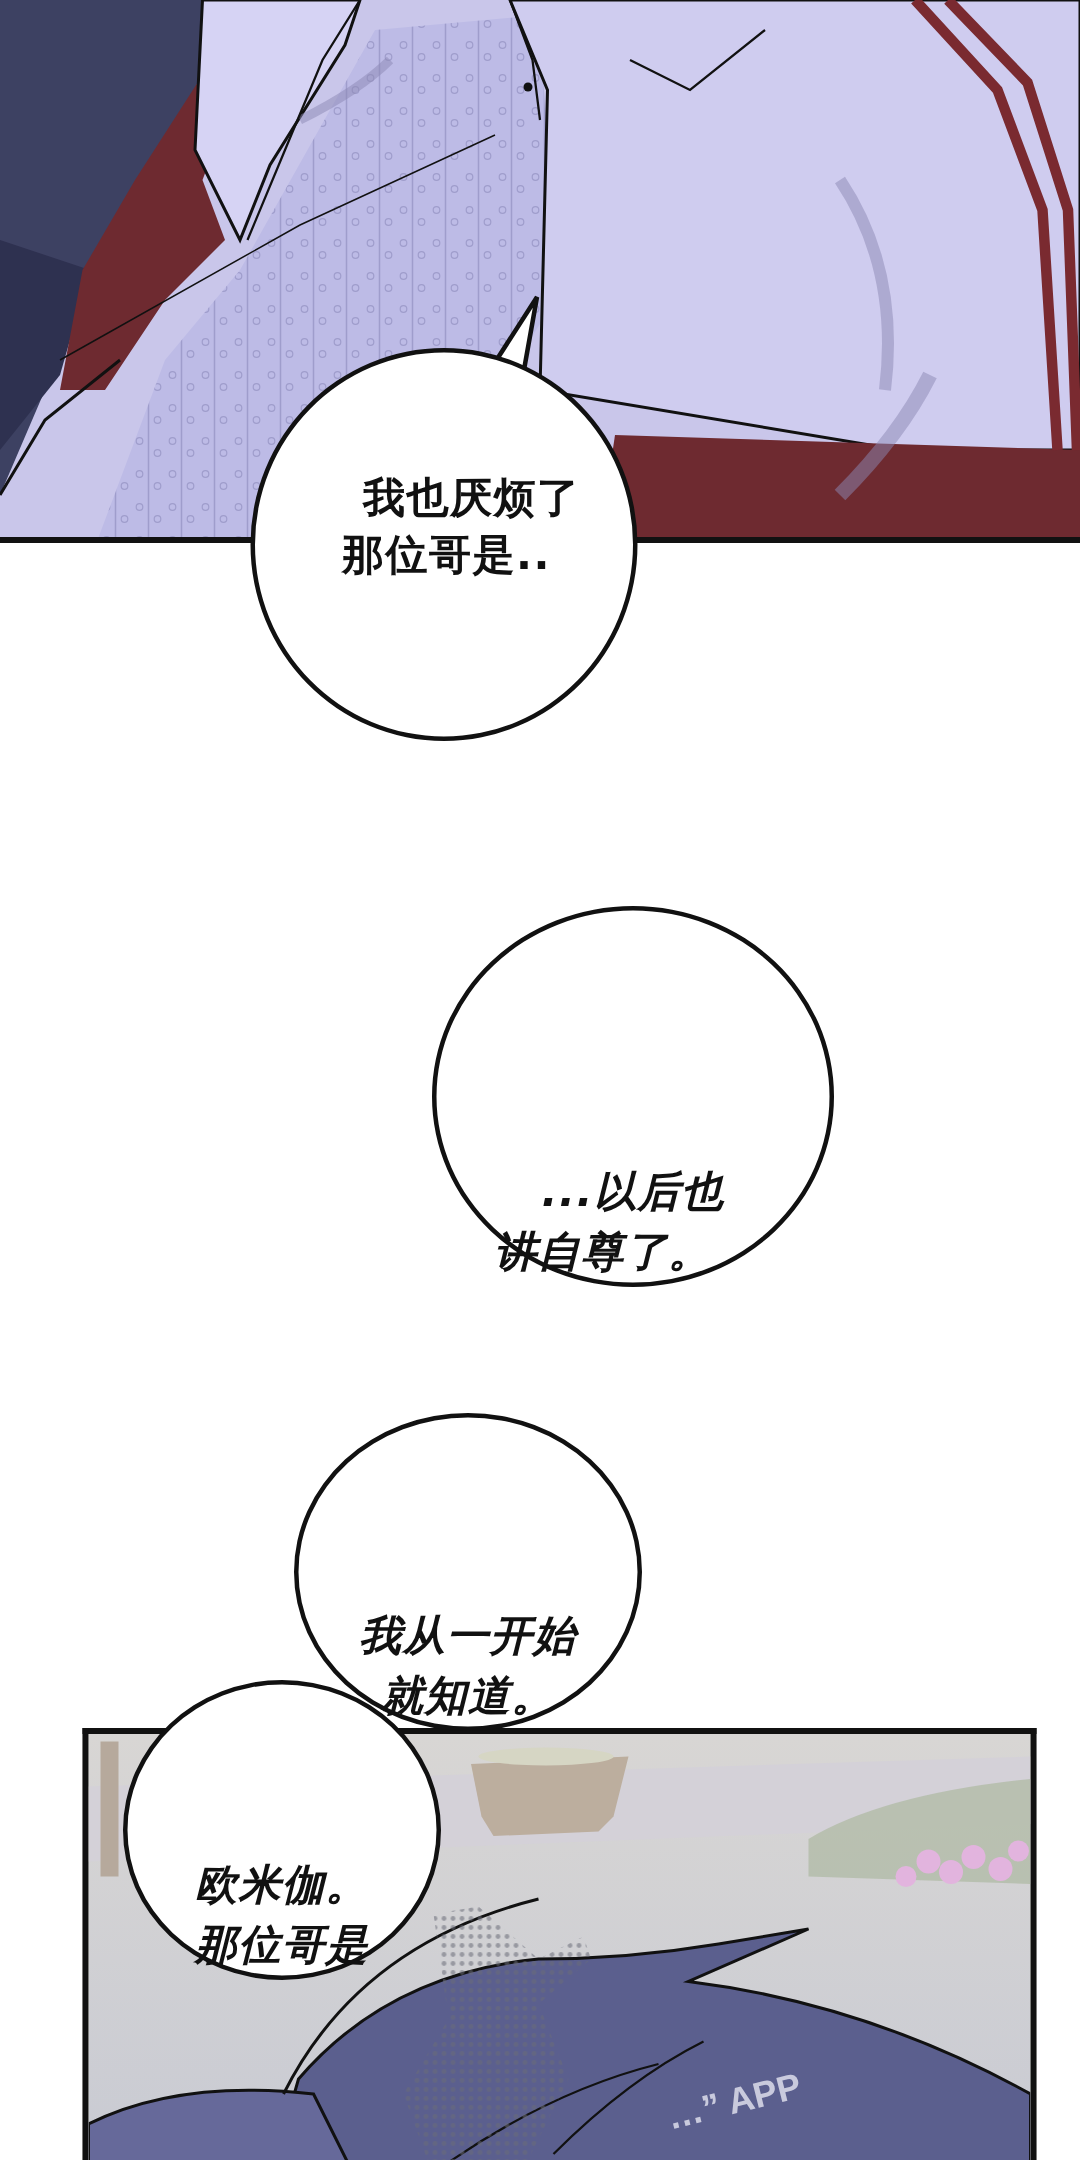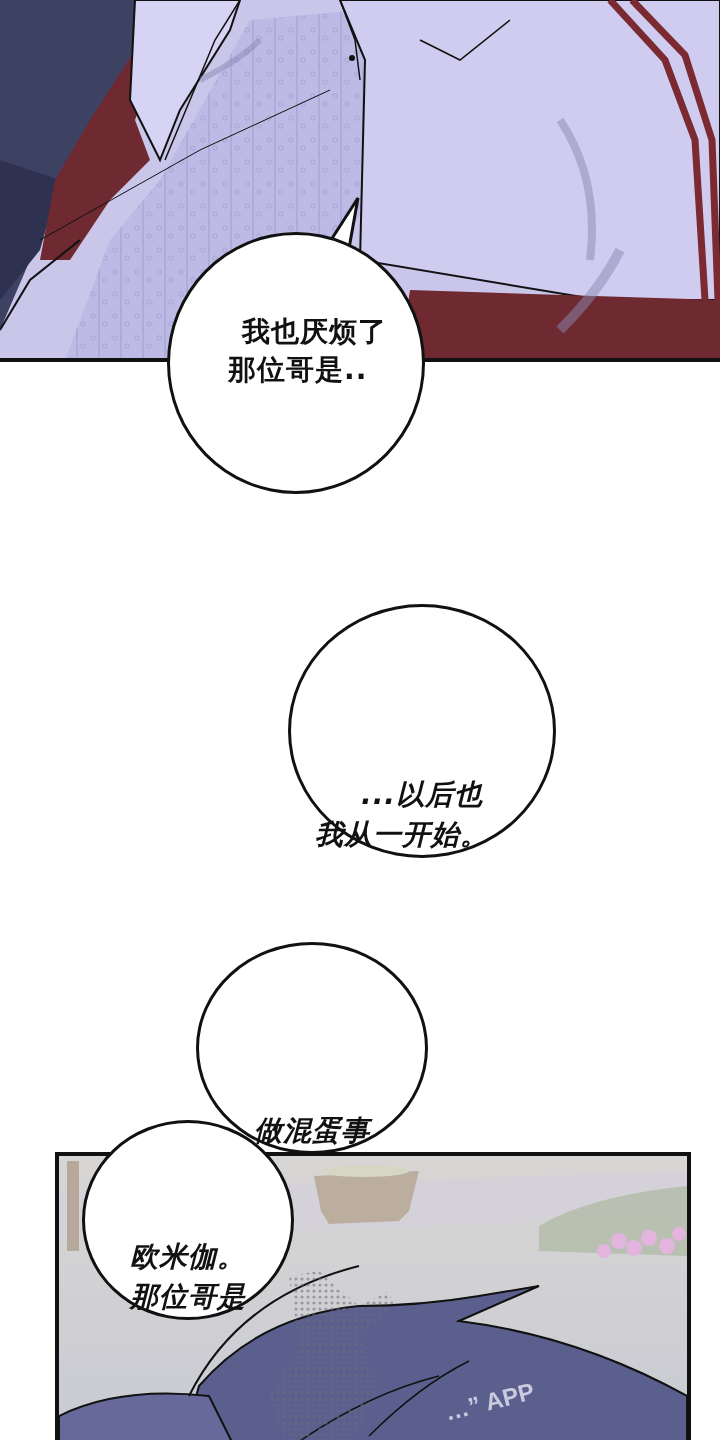--- a/index.html
+++ b/index.html
@@ -113,23 +113,24 @@
 <div class="bubble" style="left:167px; top:232px; width:258px; height:262px;">
   <div class="line" style="visibility: hidden;">我也厌烦了</div>
   <div class="line" style="visibility: hidden;">做混蛋事..</div>
 </div>
 <div style="position:absolute; left:190px; top:300px; width:200px; height:70px; background:#fff;"></div>
 <div class="line" style="position:absolute; left:218px; top:312px;margin-left:24px;">我也厌烦了</div>
 <div class="line" style="position:absolute; left:228px; top:350px;">那位哥是..</div>
 
 <div class="bubble" style="left:288px; top:604px; width:268px; height:254px;">
   <div class="line">...以后也</div>
-  <div class="line" style="margin-left:-40px;">我从一开始。</div>
+  <div class="line" style="margin-left:-40px;">讲自尊了。</div>
 </div>
 
 <div class="bubble" style="left:196px; top:942px; width:232px; height:212px;">
-  <div class="line">做混蛋事</div>
+  <div class="line">我从一开始</div>
+  <div class="line">就知道。</div>
 </div>
 
 <div class="bubble" style="left:82px; top:1120px; width:212px; height:200px;">
   <div class="line">欧米伽。</div>
   <div class="line">那位哥是</div>
 </div>
 
 </body></html>

